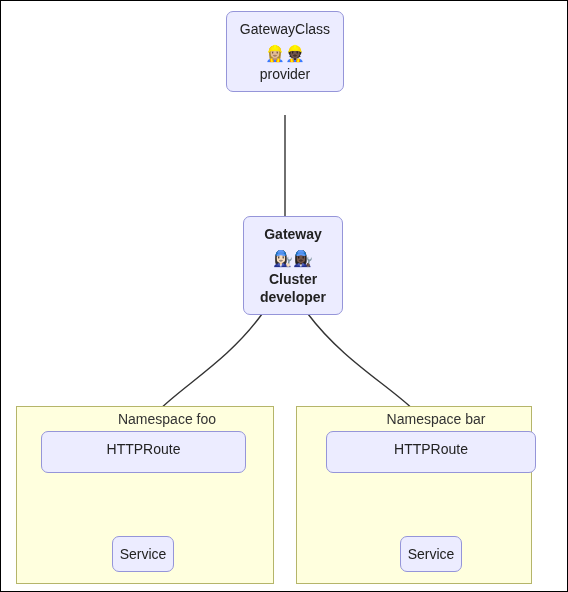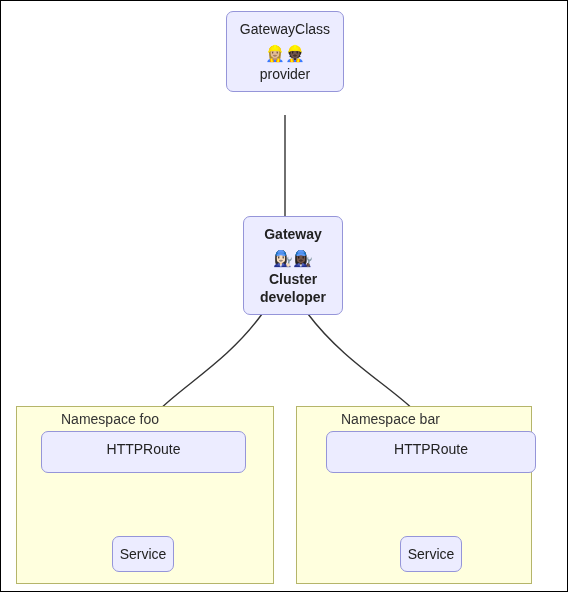--- a/index.html
+++ b/index.html
@@ -37,20 +37,21 @@
   .cluster {
     position: absolute;
     background: #ffffde;
     border: 1px solid #b5b56a;
     box-sizing: border-box;
   }
   .cluster-label {
     position: absolute;
     top: 4px;
     left: 0; right: 0;
+    text-align: center;
     color: #333;
     padding-left: 44px;
   }
   .emoji {
     font-size: 16px;
   }
 </style>
 </head>
 <body>
 

